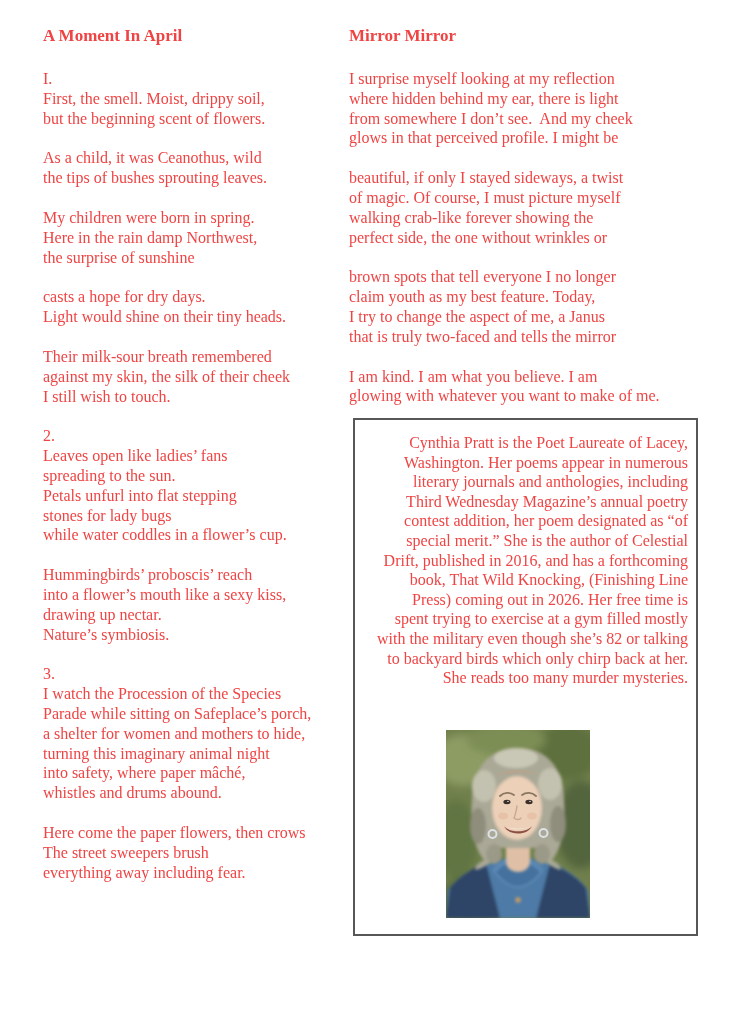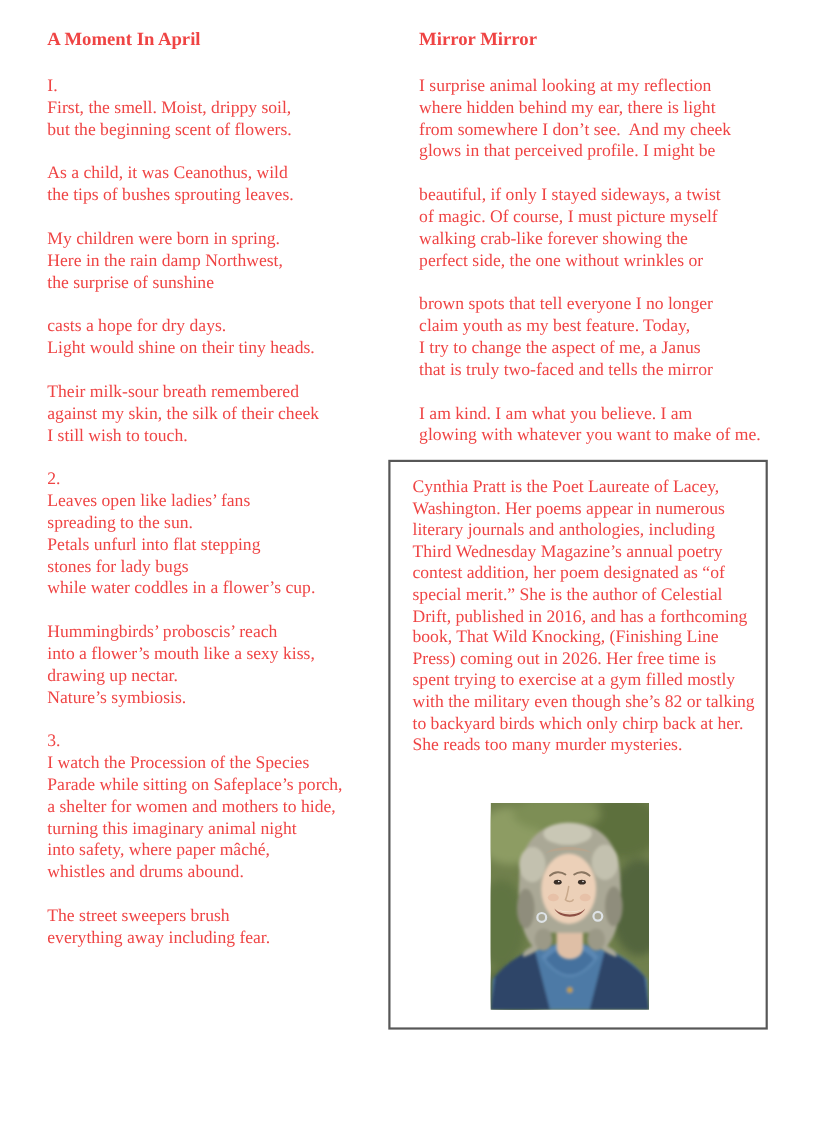--- a/index.html
+++ b/index.html
@@ -7,21 +7,21 @@
     position: relative;
     width: 756px;
     height: 1023px;
     background: #ffffff;
     font-family: "Liberation Serif", serif;
     color: #ef4444;
     overflow: hidden;
   }
   .poem { position: absolute; top: 26px; }
   .poem-left  { left: 43px;  width: 300px; }
-  .poem-right { left: 349px; width: 360px; margin-left: 32px; }
+  .poem-right { left: 349px; width: 360px; }
   .poem-title {
     font-size: 17px;
     font-weight: bold;
     line-height: 20px;
     margin: 0 0 23px 0;
   }
   .stanza { margin: 0 0 20px 0; }
   .pline {
     font-size: 16px;
     line-height: 19.8px;
@@ -34,20 +34,21 @@
     width: 345px;
     height: 518px;
     border: 2px solid #575757;
     box-sizing: border-box;
     background: #ffffff;
   }
   .bio-text {
     margin: 13px 8px 0 20px;
     font-size: 16px;
     line-height: 19.6px;
+    text-align: right;
   }
   .author-photo {
     position: absolute;
     left: 91px;
     top: 310px;
     width: 144px;
     height: 188px;
   }
   .author-photo svg { display: block; }
 </style>
@@ -98,29 +99,30 @@
     <div class="stanza">
       <div class="pline">3.</div>
       <div class="pline">I watch the Procession of the Species</div>
       <div class="pline">Parade while sitting on Safeplace’s porch,</div>
       <div class="pline">a shelter for women and mothers to hide,</div>
       <div class="pline">turning this imaginary animal night</div>
       <div class="pline">into safety, where paper mâché,</div>
       <div class="pline">whistles and drums abound.</div>
     </div>
     <div class="stanza">
+      <div class="pline">Here come the paper flowers, then crows</div>
       <div class="pline">The street sweepers brush</div>
       <div class="pline">everything away including fear.</div>
     </div>
   </div>
 
   <div class="poem poem-right">
     <h2 class="poem-title">Mirror Mirror</h2>
     <div class="stanza">
-      <div class="pline">I surprise animal looking at my reflection</div>
+      <div class="pline">I surprise myself looking at my reflection</div>
       <div class="pline">where hidden behind my ear, there is light</div>
       <div class="pline">from somewhere I don’t see.  And my cheek</div>
       <div class="pline">glows in that perceived profile. I might be</div>
     </div>
     <div class="stanza">
       <div class="pline">beautiful, if only I stayed sideways, a twist</div>
       <div class="pline">of magic. Of course, I must picture myself</div>
       <div class="pline">walking crab-like forever showing the</div>
       <div class="pline">perfect side, the one without wrinkles or</div>
     </div>

